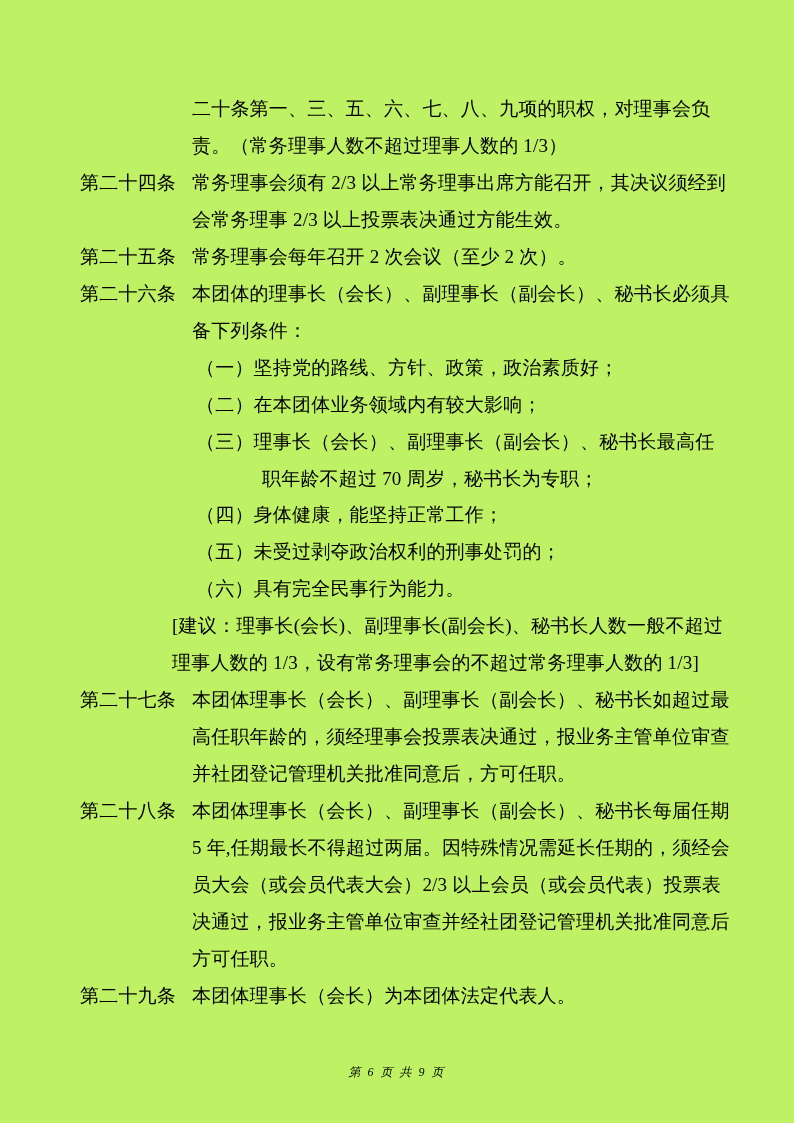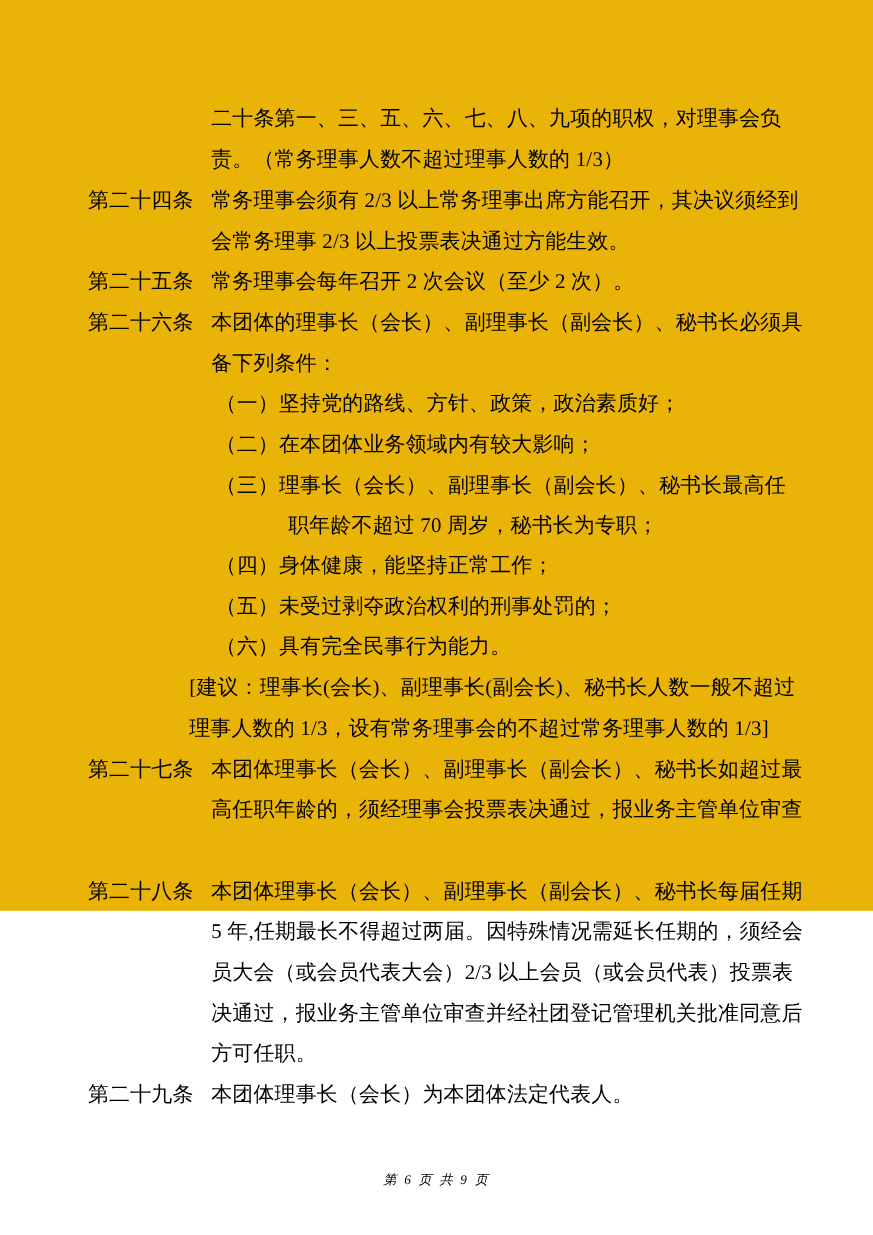--- a/index.html
+++ b/index.html
@@ -1,18 +1,18 @@
 <!DOCTYPE html>
 <html><head>
 <meta charset="utf-8">
 <style>
   html, body { margin: 0; padding: 0; background: #ffffff; }
   body { width: 794px; height: 1123px; position: relative; overflow: hidden;
          font-family: "Liberation Serif", "DejaVu Serif", serif; color: #000; }
-  .page { position: absolute; left: 0; top: 0; width: 794px; height: 828px; background: #eab308; }
+  .page { position: absolute; left: 0; top: 0; width: 794px; height: 1123px; background: #bef264; }
   .line { position: absolute; font-size: 19px; line-height: 24px; white-space: nowrap; letter-spacing: 0.2px; }
   .lbl { left: 80px; text-align: right; }
   .body { left: 192px; }
   .item { left: 196px; }
   .item-cont { left: 262px; text-align: right; }
   .note { left: 172px; text-align: center; }
   .footer { position: absolute; top: 1064px; left: 0; width: 794px; text-align: center;
             font-size: 12px; line-height: 16px; letter-spacing: 2px; font-style: italic; }
 </style>
 </head>
@@ -53,20 +53,21 @@
   <div class="line item" style="top:577px">
     <span>（六）</span><span>具有完全民事行为能力。</span>
   </div>
 
   <div class="line note" style="top:614px">[建议：理事长(会长)、副理事长(副会长)、秘书长人数一般不超过</div>
   <div class="line note" style="top:651px">理事人数的 1/3，设有常务理事会的不超过常务理事人数的 1/3]</div>
 
   <div class="line lbl" style="top:688px">第二十七条</div>
   <div class="line body" style="top:725px">高任职年龄的，须经理事会投票表决通过，报业务主管单位审查</div>
   <div class="line body" style="top:688px">本团体理事长（会长）、副理事长（副会长）、秘书长如超过最</div>
+  <div class="line body" style="top:762px">并社团登记管理机关批准同意后，方可任职。</div>
 
   <div class="line lbl" style="top:799px">第二十八条</div>
   <div class="line body" style="top:799px">本团体理事长（会长）、副理事长（副会长）、秘书长每届任期</div>
   <div class="line body" style="top:836px">5 年,任期最长不得超过两届。因特殊情况需延长任期的，须经会</div>
   <div class="line body" style="top:873px">员大会（或会员代表大会）2/3 以上会员（或会员代表）投票表</div>
   <div class="line body" style="top:910px">决通过，报业务主管单位审查并经社团登记管理机关批准同意后</div>
   <div class="line body" style="top:947px">方可任职。</div>
 
   <div class="line lbl" style="top:984px">第二十九条</div>
   <div class="line body" style="top:984px">本团体理事长（会长）为本团体法定代表人。</div>

